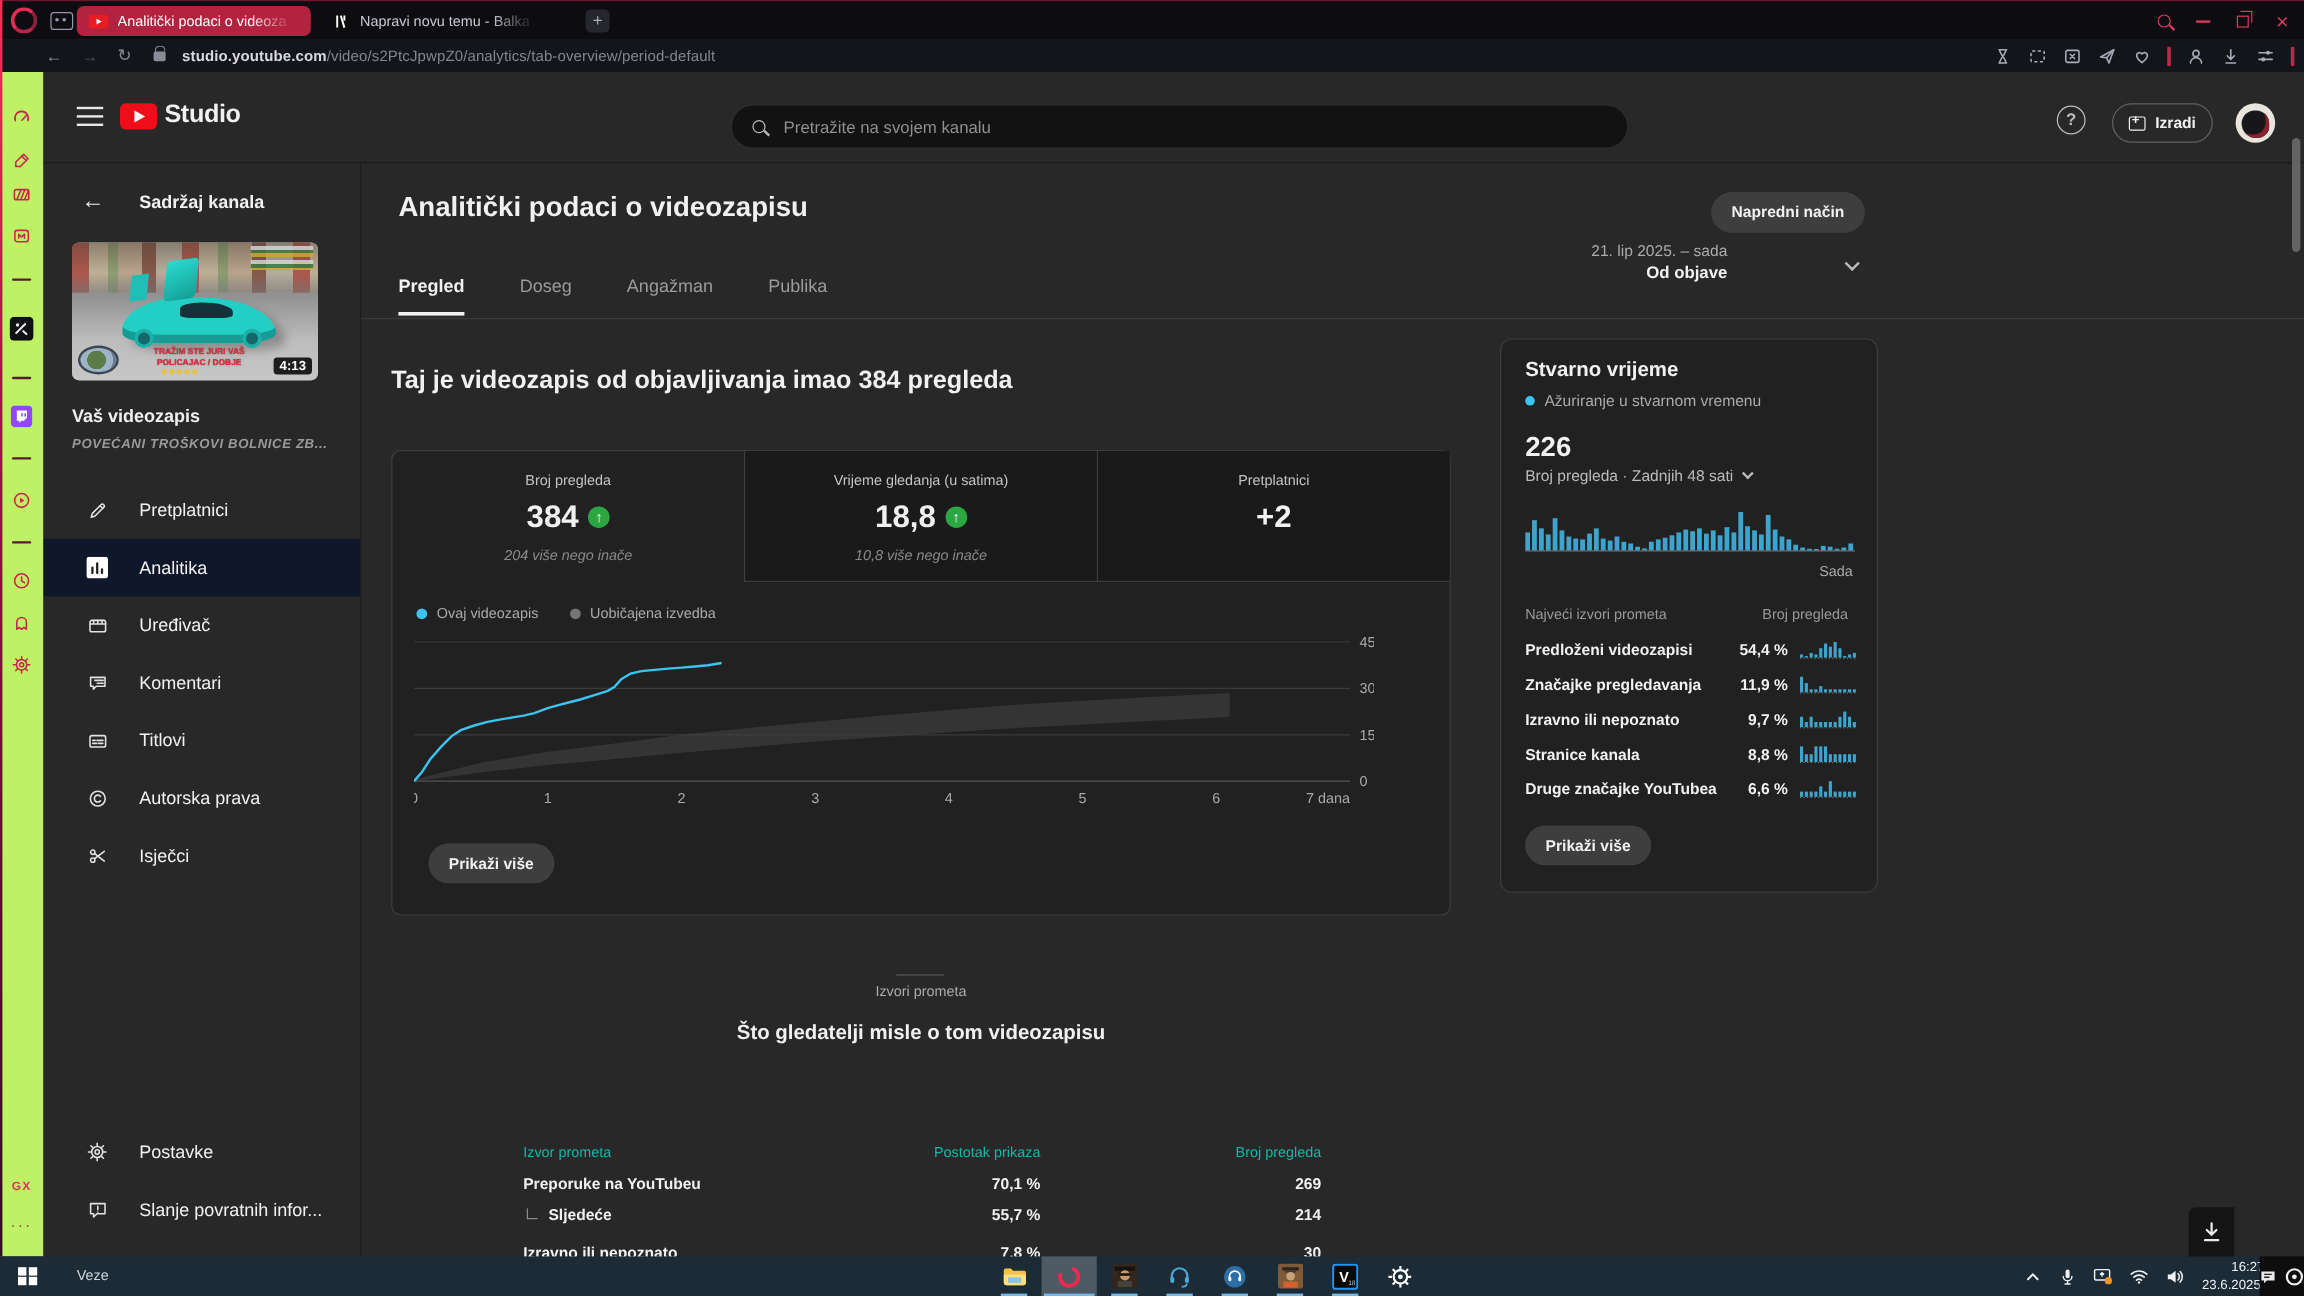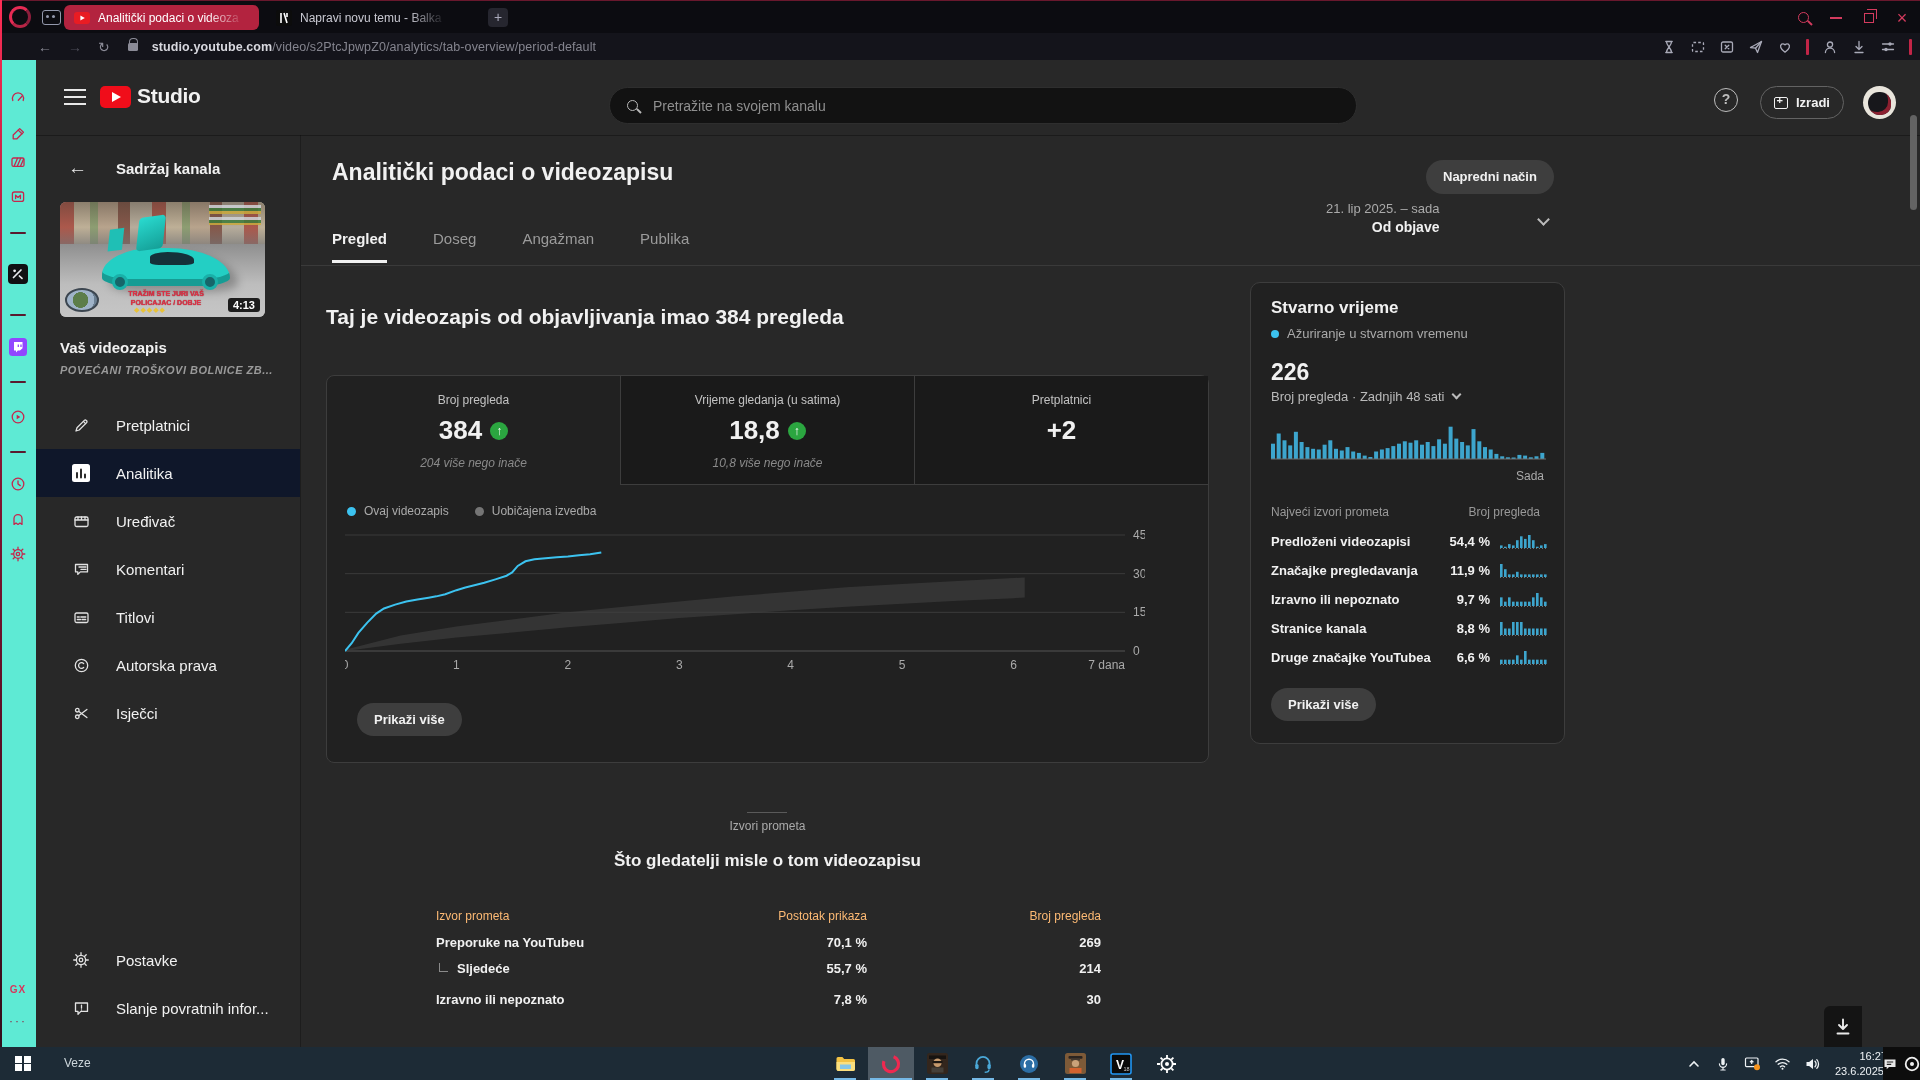--- a/index.html
+++ b/index.html
@@ -37,21 +37,21 @@
   .nav-ic.dim { color:#4d4d58; }
   .lock { margin-left:18px; width:10px; height:8px; background:#8b8b97; border-radius:1.5px; position:relative; }
   .lock::before { content:""; position:absolute; left:1.5px; top:-5px; width:7px; height:7px; border:1.6px solid #8b8b97; border-radius:4px 4px 0 0; border-bottom:none; }
   .urlbox { margin-left:14px; font-size:12.5px; letter-spacing:.1px; white-space:nowrap; }
   .url-domain { color:#d8d8df; font-weight:bold; }
   .url-path { color:#85858f; }
   #toolbar-right { margin-left:auto; display:flex; align-items:center; gap:13px; margin-right:8px; color:#a9aab8; }
   .red-sep { width:3px; height:16px; background:#c22547; border-radius:1px; }
 
   
-  #rail { position:absolute; left:0; top:60px; width:36px; height:987px; background:#5eead4; color:#c5274d; z-index:5; }
+  #rail { position:absolute; left:0; top:60px; width:36px; height:987px; background:#bef264; color:#c5274d; z-index:5; }
   .rail-ic { position:absolute; left:8px; width:20px; height:20px; display:flex; align-items:center; justify-content:center; }
   .rail-div { position:absolute; left:10px; width:16px; height:2px; background:#591a2e; border-radius:1px; }
   .gx-label { position:absolute; left:0; width:36px; text-align:center; font-size:10px; font-weight:bold; color:#d8355c; letter-spacing:1px; }
   .rail-dots { position:absolute; left:0; width:36px; text-align:center; font-size:12px; color:#8d2744; letter-spacing:2px; }
 
   
   #app { position:absolute; left:36px; top:60px; right:0; height:987px; background:#282828; }
   #yt-header { position:absolute; top:0; left:0; right:0; height:75px; background:#282828; box-shadow:0 1px 0 rgba(0,0,0,.3); z-index:4; }
   .hamburger { position:absolute; left:28px; top:29px; width:22px; height:16px; display:flex; flex-direction:column; justify-content:space-between; }
   .hamburger i { height:2px; background:#e8e8e8; }
@@ -139,21 +139,21 @@
   .rt-row .lbl { flex:1; font-size:13px; font-weight:bold; }
   .rt-row .pct { width:52px; text-align:right; font-size:13px; font-weight:bold; }
   .rt-row .spark { width:50px; margin-left:8px; display:flex; justify-content:flex-end; }
   .rt-more { position:absolute; left:20px; top:405px; }
 
   .kicker-line { position:absolute; left:446px; top:677px; width:40px; height:1px; background:#5a5a5a; }
   .kicker { position:absolute; left:25px; width:883px; top:684px; text-align:center; font-size:12px; color:#aaa; }
   .bt-heading { position:absolute; left:25px; width:883px; top:716px; text-align:center; font-size:17px; font-weight:bold; }
   .bt-table { position:absolute; left:135px; top:768px; width:665px; }
   .bt-row { display:grid; grid-template-columns:311px 120px 234px; height:26px; align-items:center; font-size:13px; font-weight:bold; }
-  .bt-row.head { font-weight:normal; font-size:12px; color:#fdba74; }
+  .bt-row.head { font-weight:normal; font-size:12px; color:#14b8a6;margin-top:44px; }
   .bt-row .c2, .bt-row .c3 { text-align:right; }
   .bt-row.gap { margin-top:5px; }
   .corner { width:9px; height:9px; border-left:1.6px solid #8a8a8a; border-bottom:1.6px solid #8a8a8a; display:inline-block; margin:0 9px 3px 3px; vertical-align:middle; }
 
   .vsb-thumb { position:absolute; right:3px; top:55px; width:7px; height:95px; background:#636363; border-radius:4px; z-index:9; }
 
   
   #taskbar { position:absolute; left:0; bottom:0; width:1920px; height:33px; background:#1d2b36; color:#dfe7ec; z-index:50; }
   .start { position:absolute; left:0; top:0; width:46px; height:33px; display:flex; align-items:center; justify-content:center; }
   .winlogo { display:grid; grid-template-columns:7.5px 7.5px; grid-template-rows:7px 7px; gap:1.5px; }

